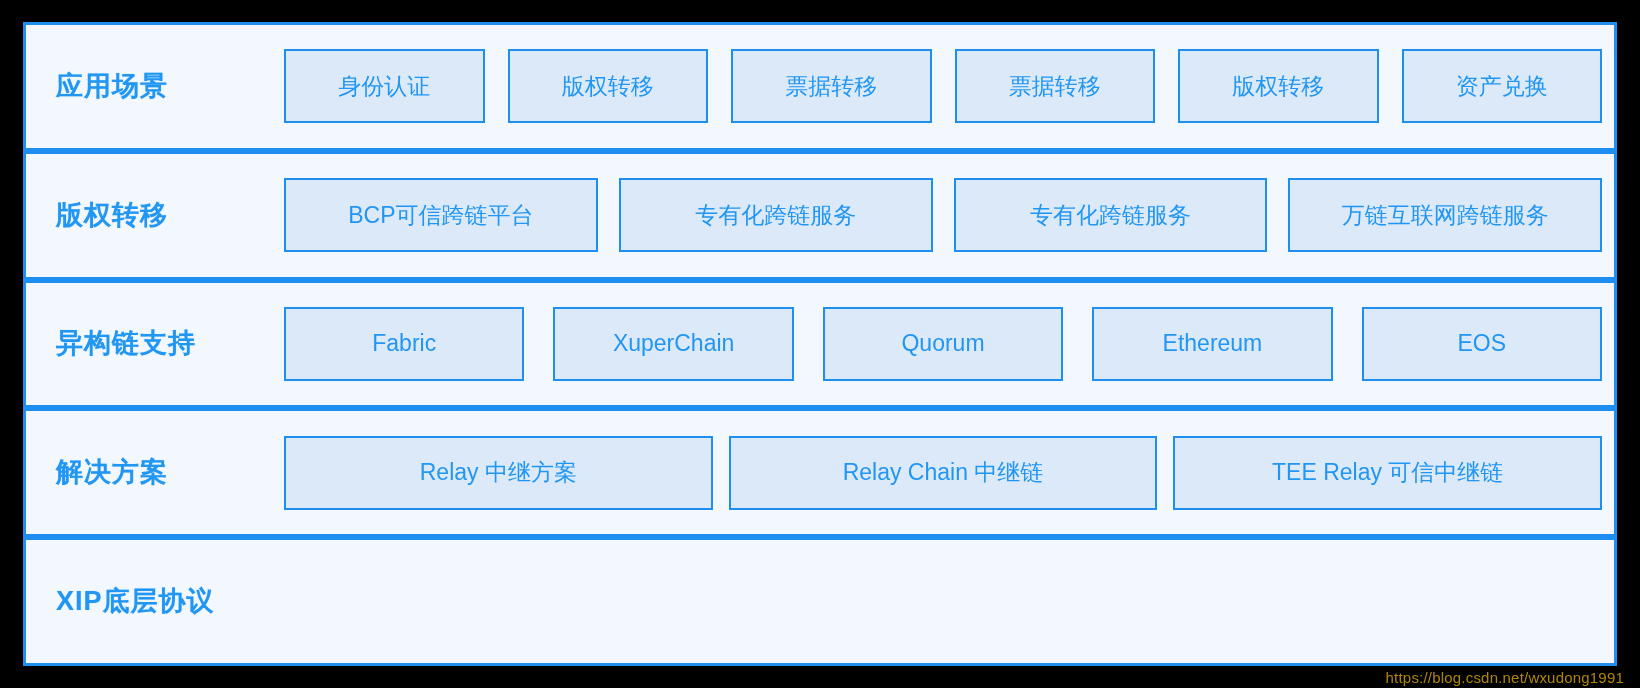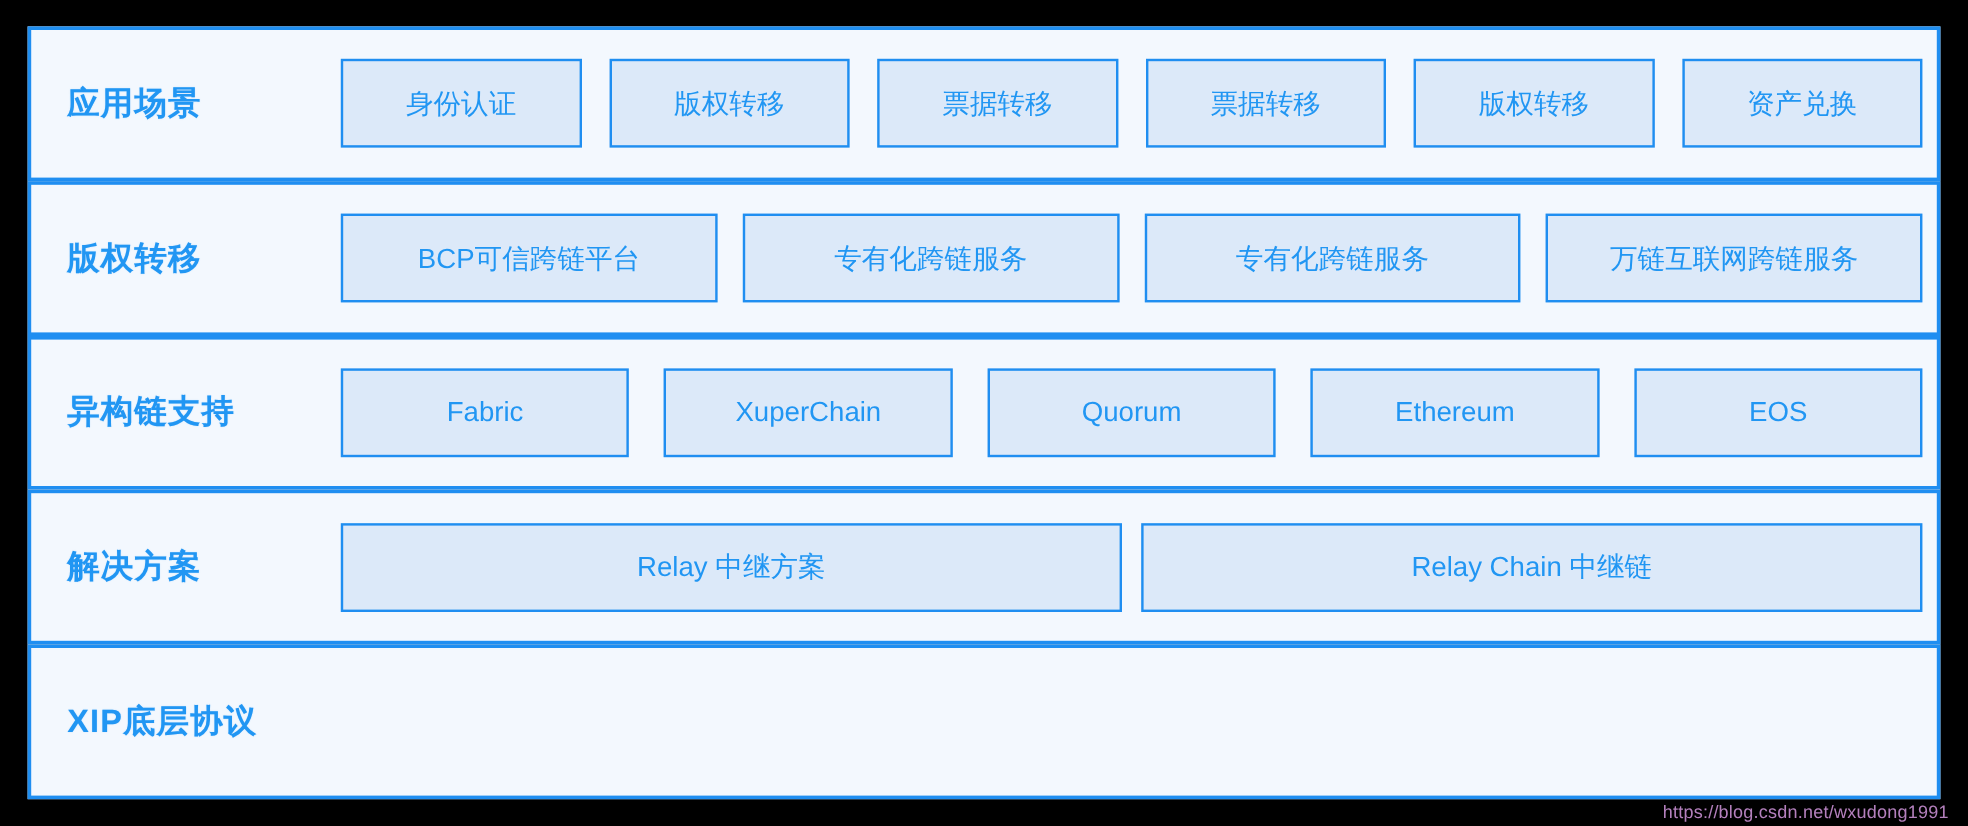--- a/index.html
+++ b/index.html
@@ -89,21 +89,21 @@
 
   
   .row-protocol .cards { gap: 28px; }
   .row-protocol .card { flex: 1 1 0; }
 
   .watermark {
     position: absolute;
     right: 16px;
     bottom: 2px;
     font-size: 15px;
-    color: #f0abfc;
+    color: #eab308;
     opacity: 0.75;
     letter-spacing: 0.2px;
     white-space: nowrap;
     font-family: "Liberation Sans", "DejaVu Sans", sans-serif;
   }
 </style>
 </head>
 <body>
 
 <div id="stack">
@@ -139,20 +139,21 @@
       <div class="card">Ethereum</div>
       <div class="card">EOS</div>
     </div>
   </div>
 
   <div class="layer-row row-solution">
     <div class="row-label">解决方案</div>
     <div class="cards">
       <div class="card">Relay  中继方案</div>
       <div class="card">Relay Chain  中继链</div>
+      <div class="card">TEE Relay  可信中继链</div>
     </div>
   </div>
 
   <div class="layer-row row-protocol">
     <div class="row-label">XIP底层协议</div>
   </div>
 
   <div class="watermark">https://blog.csdn.net/wxudong1991</div>
 
 </div>

